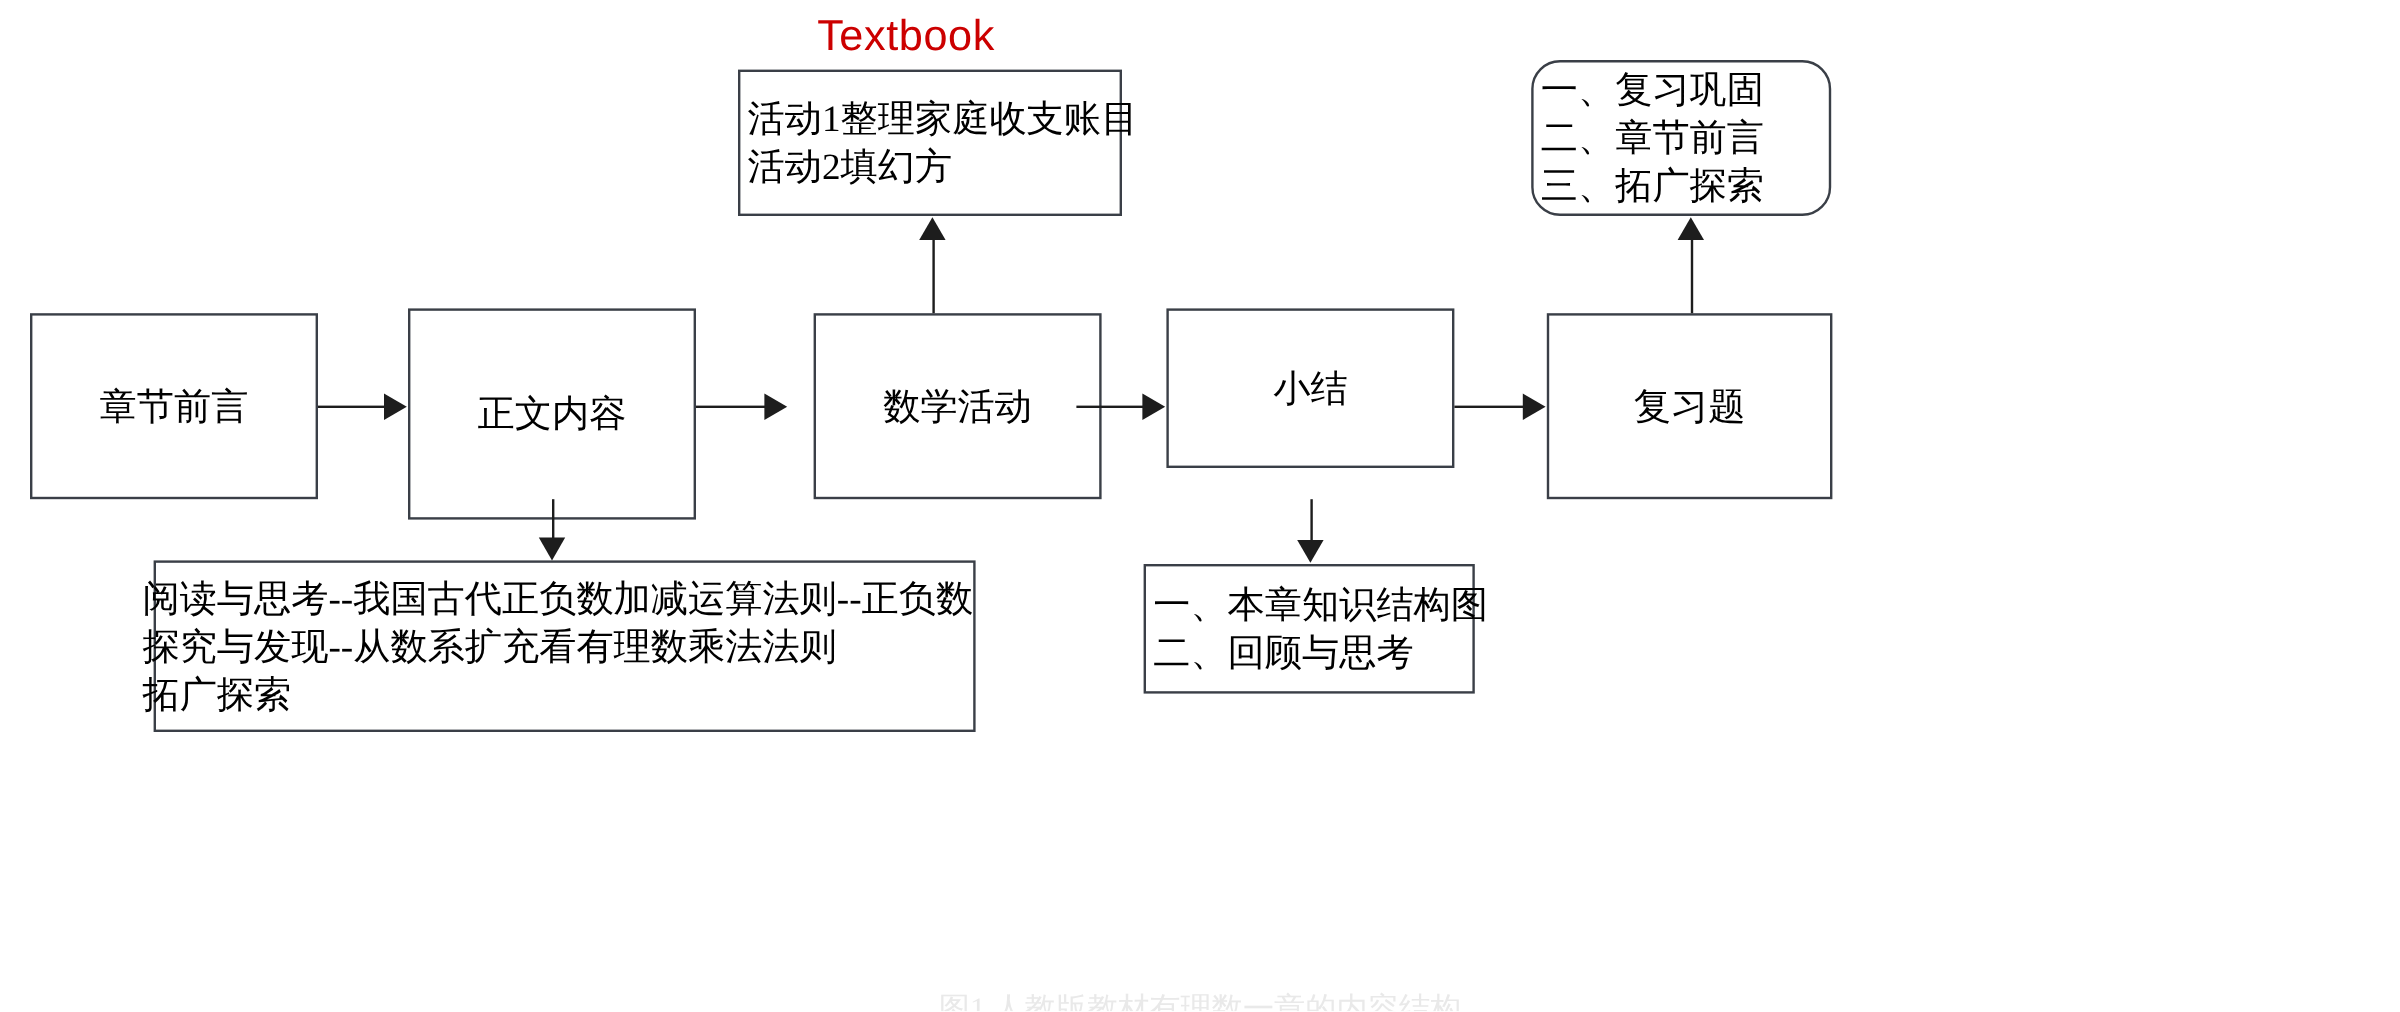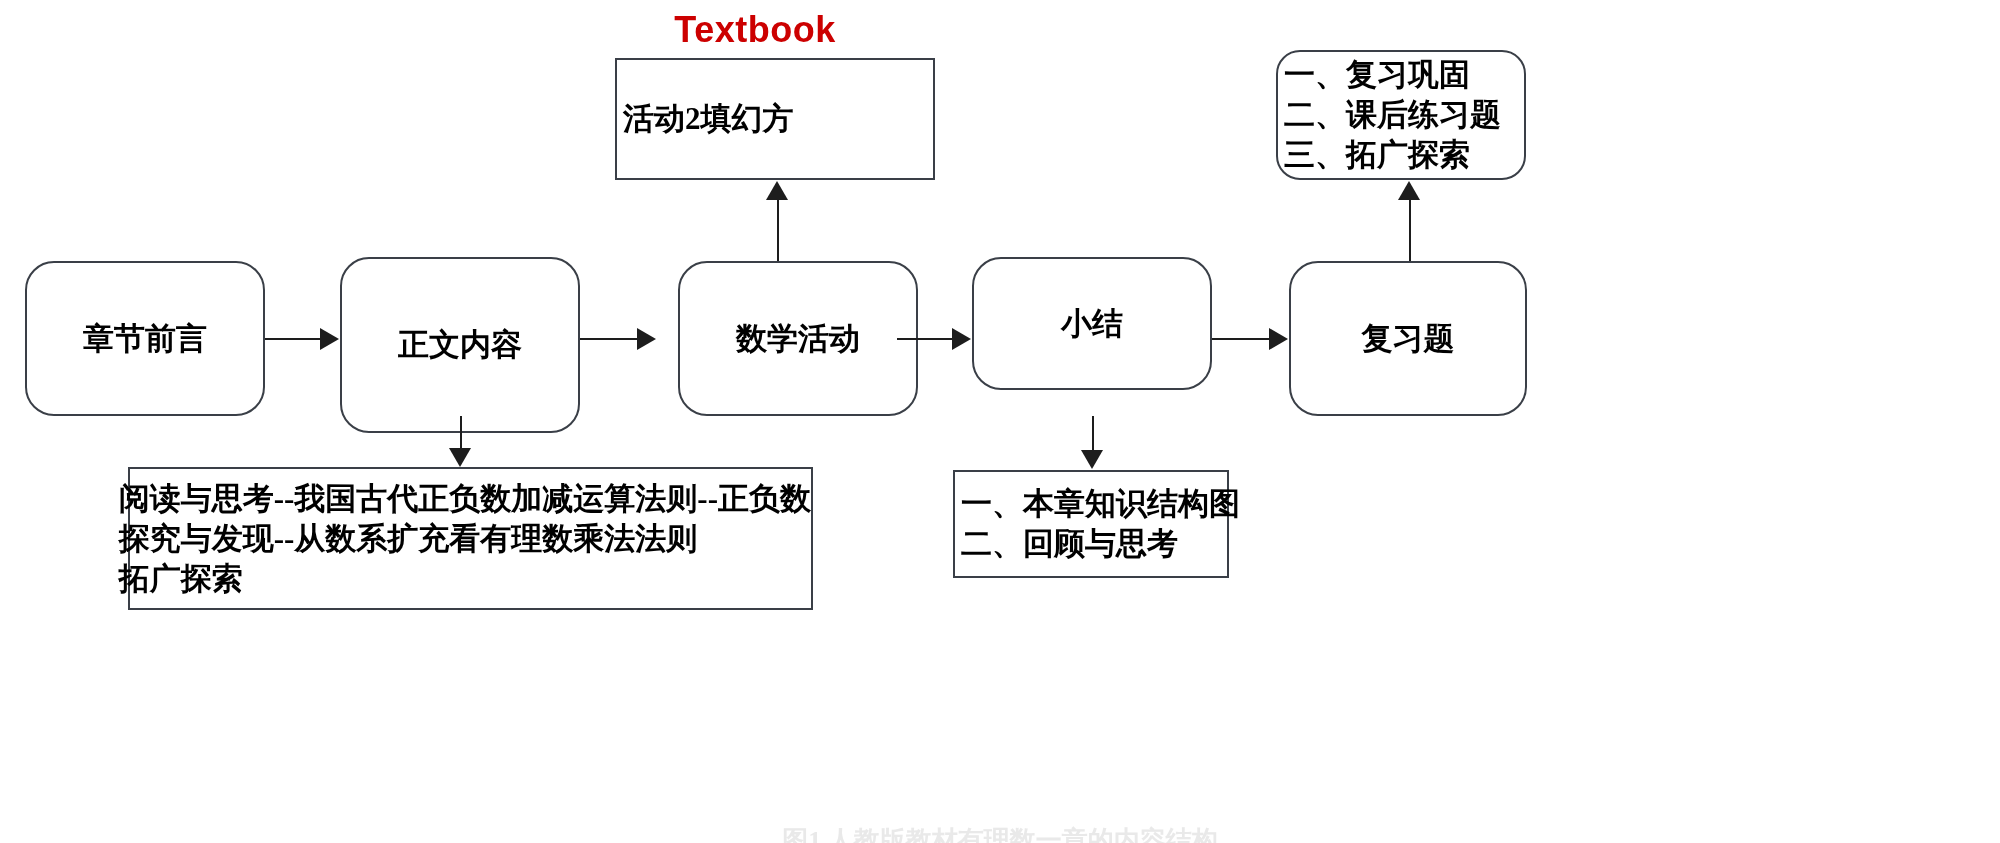--- a/index.html
+++ b/index.html
@@ -9,21 +9,20 @@
   }
   body {
     font-family: "Liberation Serif", "DejaVu Serif", serif;
   }
   #canvas {
     position: relative;
     width: 2000px;
     height: 843px;
     background: #ffffff;
     overflow: hidden;
-    font-weight: bold;
   }
 
   
   .diagram-title {
     position: absolute;
     left: 0;
     top: 10px;
     width: 2000px;
     text-align: center;
     color: #cc0000;
@@ -48,21 +47,20 @@
   .node .lines {
     font-size: 31px;
     line-height: 40px;
     white-space: nowrap;
   }
   
   .node.center {
     display: flex;
     align-items: center;
     justify-content: center;
-    border-radius: 29px;
   }
   .node.center .lines { font-size: 31px; }
 
   
   .node.textblock {
     display: flex;
     align-items: center;
   }
   .node.textblock .lines {
     padding-left: 6px;
@@ -121,28 +119,29 @@
 <body>
 
 <div id="canvas">
 
   <div class="diagram-title">
     <span>Textbook</span>
   </div>
 
   <div class="node textblock" style="left:615px; top:58px; width:320px; height:122px;">
     <div class="lines">
+      <div>活动1整理家庭收支账目</div>
       <div>活动2填幻方</div>
     </div>
   </div>
 
   <div class="node textblock" style="left:1276px; top:50px; width:250px; height:130px;border-radius:24px;">
     <div class="lines">
       <div>一、复习巩固</div>
-      <div>二、课后练习题</div>
+      <div>二、章节前言</div>
       <div>三、拓广探索</div>
     </div>
   </div>
 
   <div class="node center" style="left:25px; top:261px; width:240px; height:155px;">
     <div class="lines">章节前言</div>
   </div>
 
   <div class="node center" style="left:340px; top:257px; width:240px; height:176px;">
     <div class="lines">正文内容</div>

